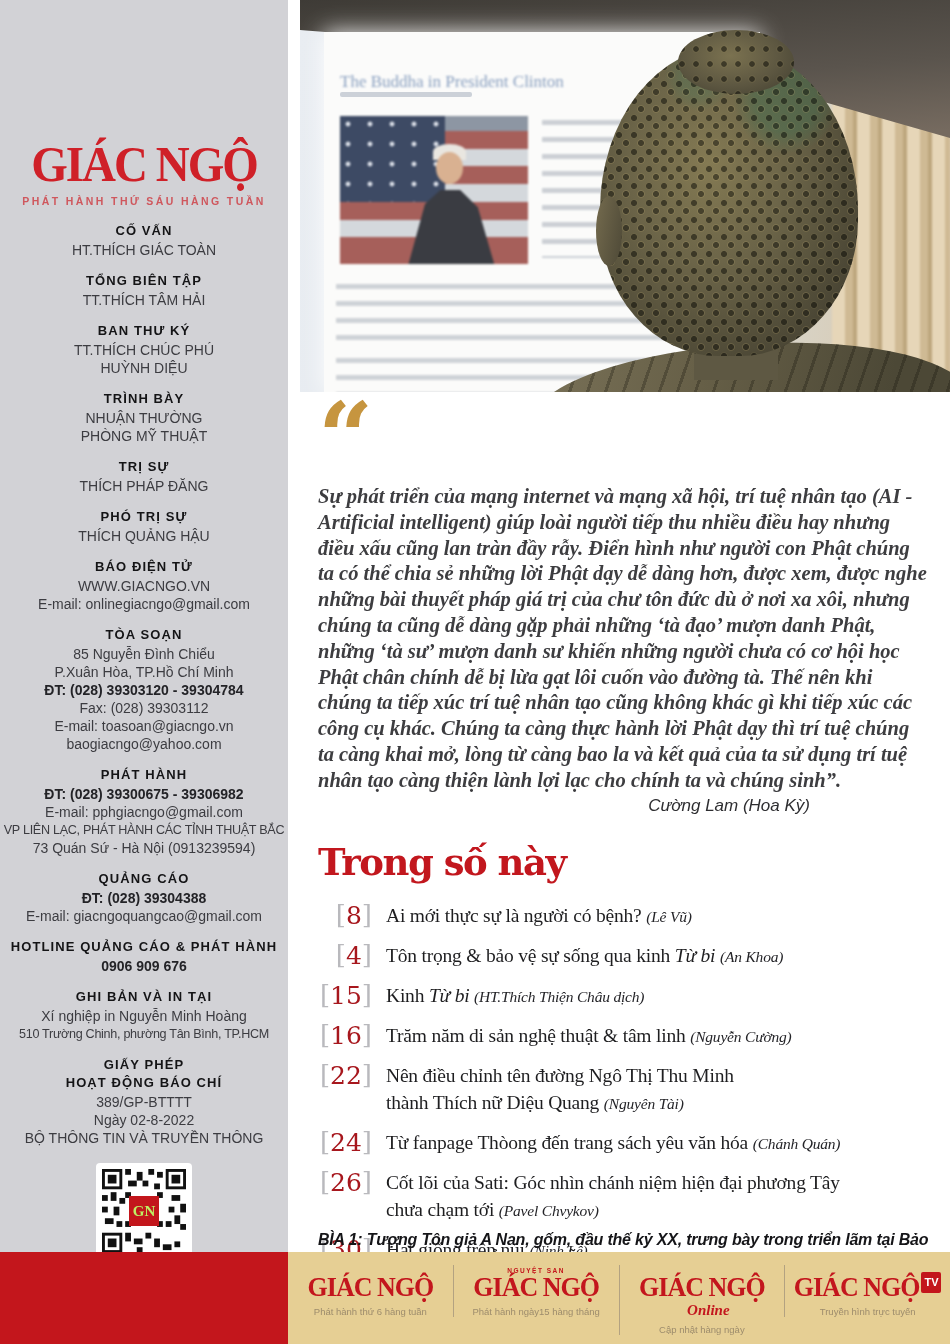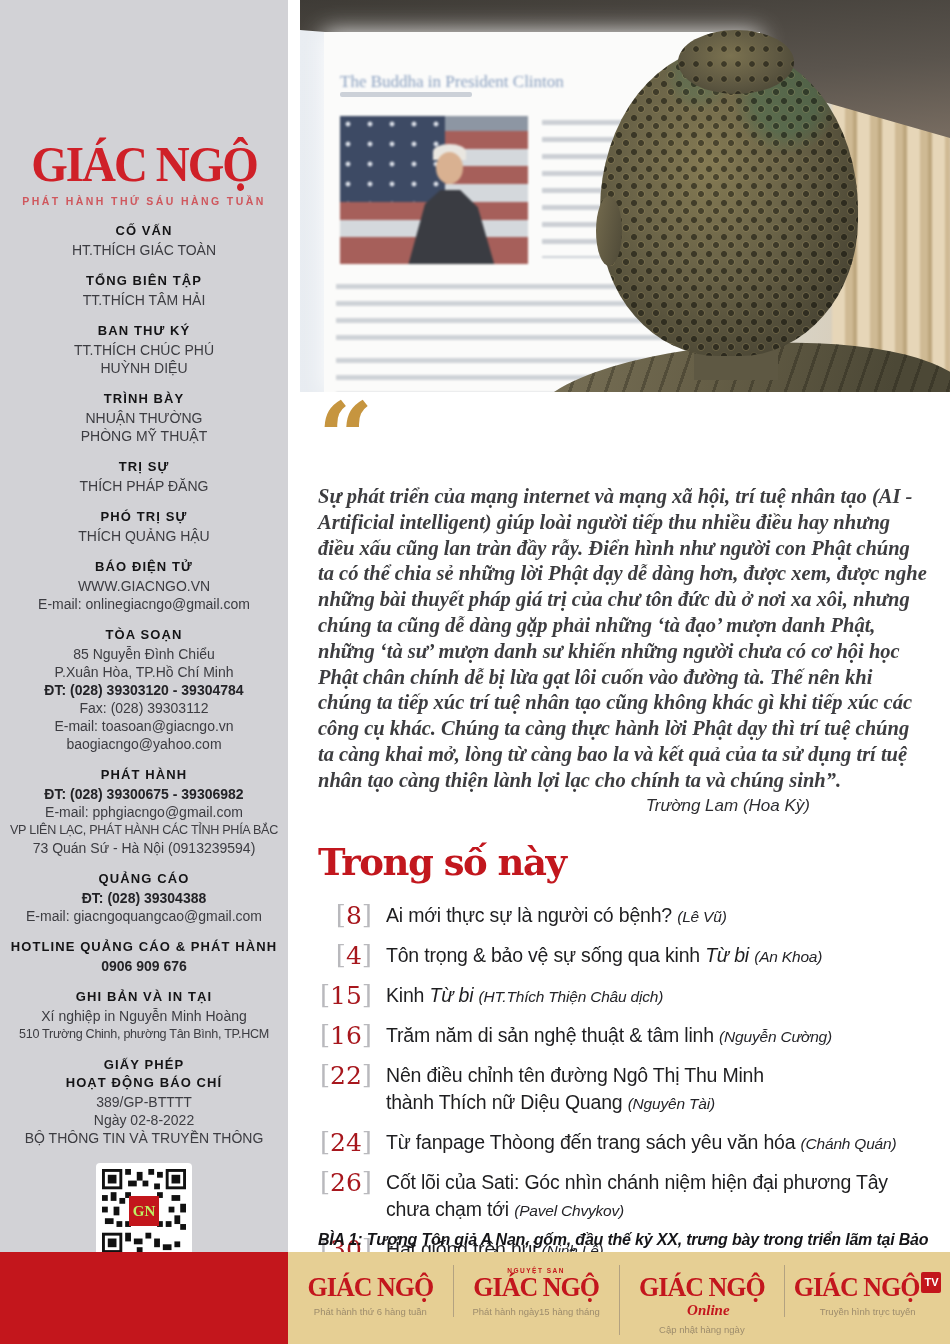--- a/index.html
+++ b/index.html
@@ -100,21 +100,21 @@
               color:#3d3d40;font-size:20.5px;line-height:25.8px;margin-top:8px;text-align:left;}
   .quote-attr{font-size:17px;font-style:italic;color:#2e2e31;text-align:right;margin:2px 120px 0 0;}
 
   
   .toc-title{font-family:"DejaVu Serif",serif;color:#c2171e;font-size:37px;letter-spacing:-1.5px;
              margin:26px 0 20px 0;line-height:40px;}
   .toc-item{display:flex;margin-bottom:12px;}
   .toc-num{flex:0 0 54px;text-align:right;font-family:"DejaVu Serif",serif;font-size:25px;
            line-height:27px;color:#a7171d;white-space:nowrap;}
   .toc-num .br{color:#b9b9bd;font-weight:normal;font-size:26px;}
-  .toc-body{margin-left:14px;font-family:Liberation Sans, sans-serif;font-size:19.5px;line-height:27px;
+  .toc-body{margin-left:14px;font-family:Liberation Serif, serif;font-size:19.5px;line-height:27px;
             color:#1e1e20;letter-spacing:-0.2px;}
   .toc-body .em{font-style:italic;}
   .toc-body .author{font-style:italic;font-size:15.5px;color:#242428;}
 
   
   .caption{position:absolute;left:318px;top:1214px;width:620px;font-style:italic;font-weight:bold;
            font-size:16px;line-height:19px;color:#151518;letter-spacing:-0.2px;}
 </style>
 </head>
 <body>
@@ -162,21 +162,21 @@
       <p class="ln">P.Xuân Hòa, TP.Hồ Chí Minh</p>
       <p class="ln b">ĐT: (028) 39303120 - 39304784</p>
       <p class="ln">Fax: (028) 39303112</p>
       <p class="ln">E-mail: toasoan@giacngo.vn</p>
       <p class="ln">baogiacngo@yahoo.com</p>
     </div>
     <div class="sec">
       <h3>PHÁT HÀNH</h3>
       <p class="ln b">ĐT: (028) 39300675 - 39306982</p>
       <p class="ln">E-mail: pphgiacngo@gmail.com</p>
-      <p class="ln cond">VP LIÊN LẠC, PHÁT HÀNH CÁC TỈNH PHÍA BẮC</p>
+      <p class="ln cond">VP LIÊN LẠC, PHÁT HÀNH CÁC TỈNH THUẬT BẮC</p>
       <p class="ln">73 Quán Sứ - Hà Nội (0913239594)</p>
     </div>
     <div class="sec">
       <h3>QUẢNG CÁO</h3>
       <p class="ln b">ĐT: (028) 39304388</p>
       <p class="ln">E-mail: giacngoquangcao@gmail.com</p>
     </div>
     <div class="sec">
       <h3>HOTLINE QUẢNG CÁO &amp; PHÁT HÀNH</h3>
       <p class="ln b">0906 909 676</p>
@@ -263,21 +263,21 @@
     <div class="shoulders"></div>
     <div class="neck"></div>
     <div class="buddha-head"></div>
     <div class="topknot"></div>
     <div class="ear"></div>
   </section>
 
   <div class="content">
     <div class="quote-mark">“</div>
     <div class="quote-text">Sự phát triển của mạng internet và mạng xã hội, trí tuệ nhân tạo (AI - Artificial intelligent) giúp loài người tiếp thu nhiều điều hay nhưng điều xấu cũng lan tràn đầy rẫy. Điển hình như người con Phật chúng ta có thể chia sẻ những lời Phật dạy dễ dàng hơn, được xem, được nghe những bài thuyết pháp giá trị của chư tôn đức dù ở nơi xa xôi, nhưng chúng ta cũng dễ dàng gặp phải những ‘tà đạo’ mượn danh Phật, những ‘tà sư’ mượn danh sư khiến những người chưa có cơ hội học Phật chân chính dễ bị lừa gạt lôi cuốn vào đường tà. Thế nên khi chúng ta tiếp xúc trí tuệ nhân tạo cũng không khác gì khi tiếp xúc các công cụ khác. Chúng ta càng thực hành lời Phật dạy thì trí tuệ chúng ta càng khai mở, lòng từ càng bao la và kết quả của ta sử dụng trí tuệ nhân tạo càng thiện lành lợi lạc cho chính ta và chúng sinh”.</div>
-    <div class="quote-attr">Trường Lam (Hoa Kỳ)</div>
+    <div class="quote-attr">Cường Lam (Hoa Kỳ)</div>
 
     <h2 class="toc-title">Trong số này</h2>
 
     <div class="toc-item">
       <div class="toc-num"><span class="br">[</span><span>8</span><span class="br">]</span></div>
       <div class="toc-body">
         <span>Ai mới thực sự là người có bệnh?</span>
         <span class="author">(Lê Vũ)</span>
       </div>
     </div>

